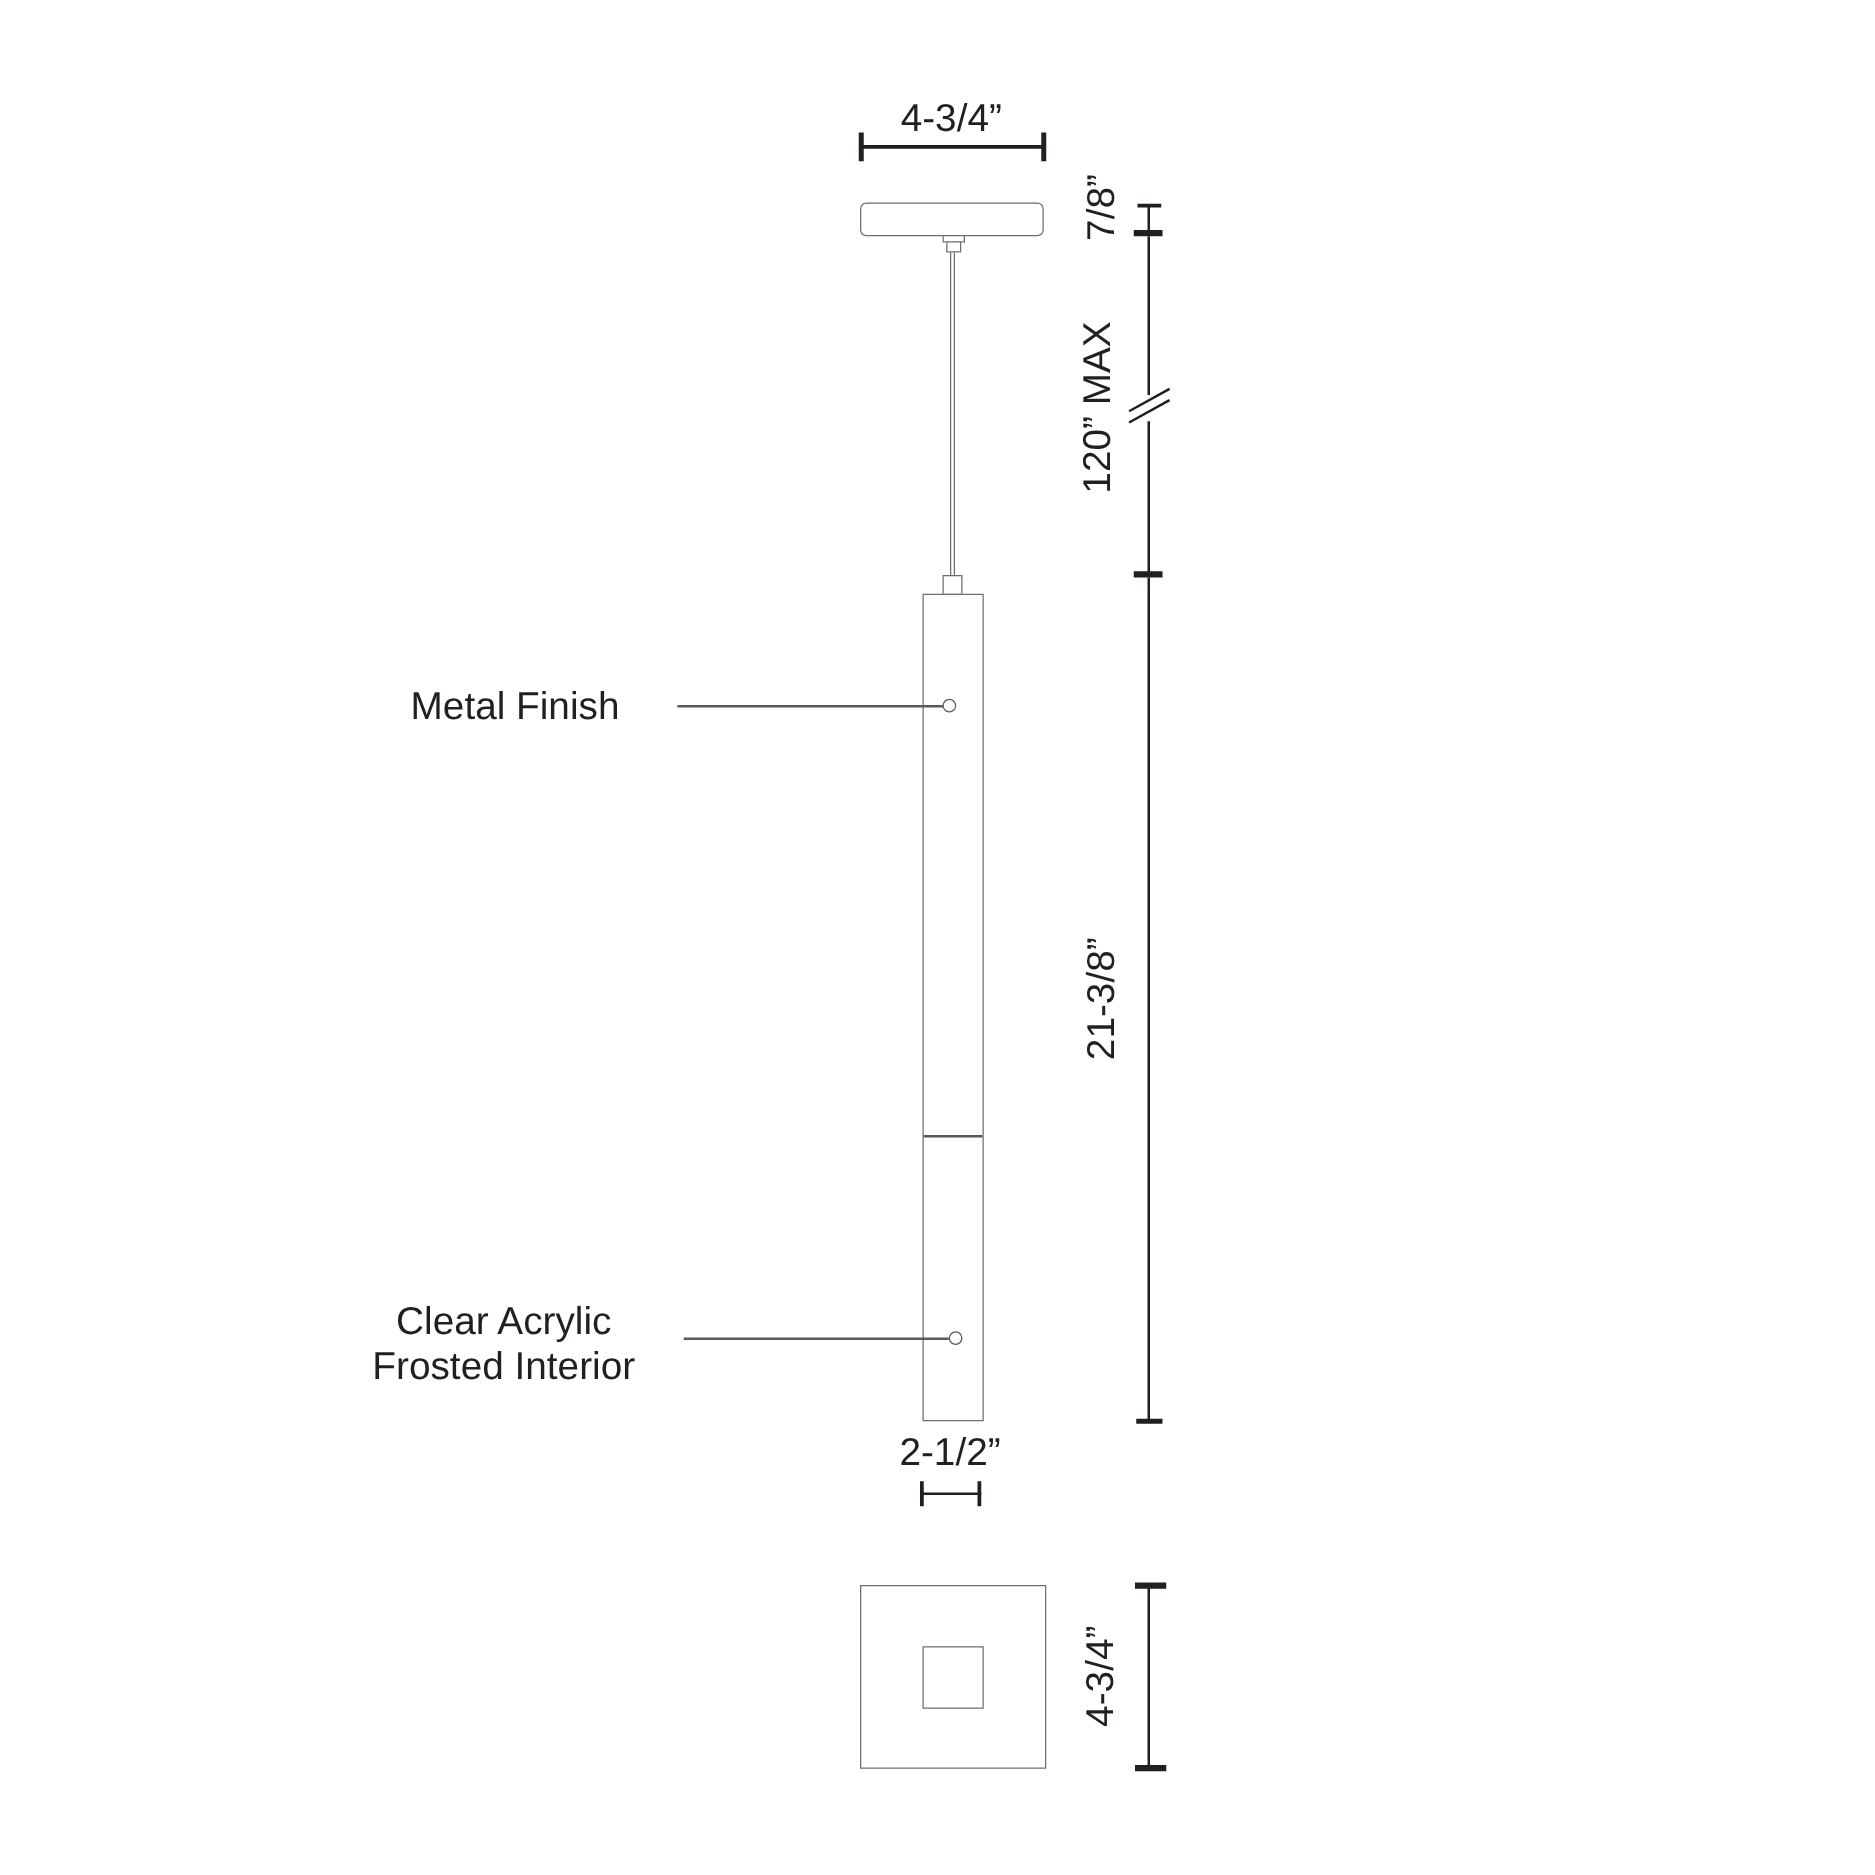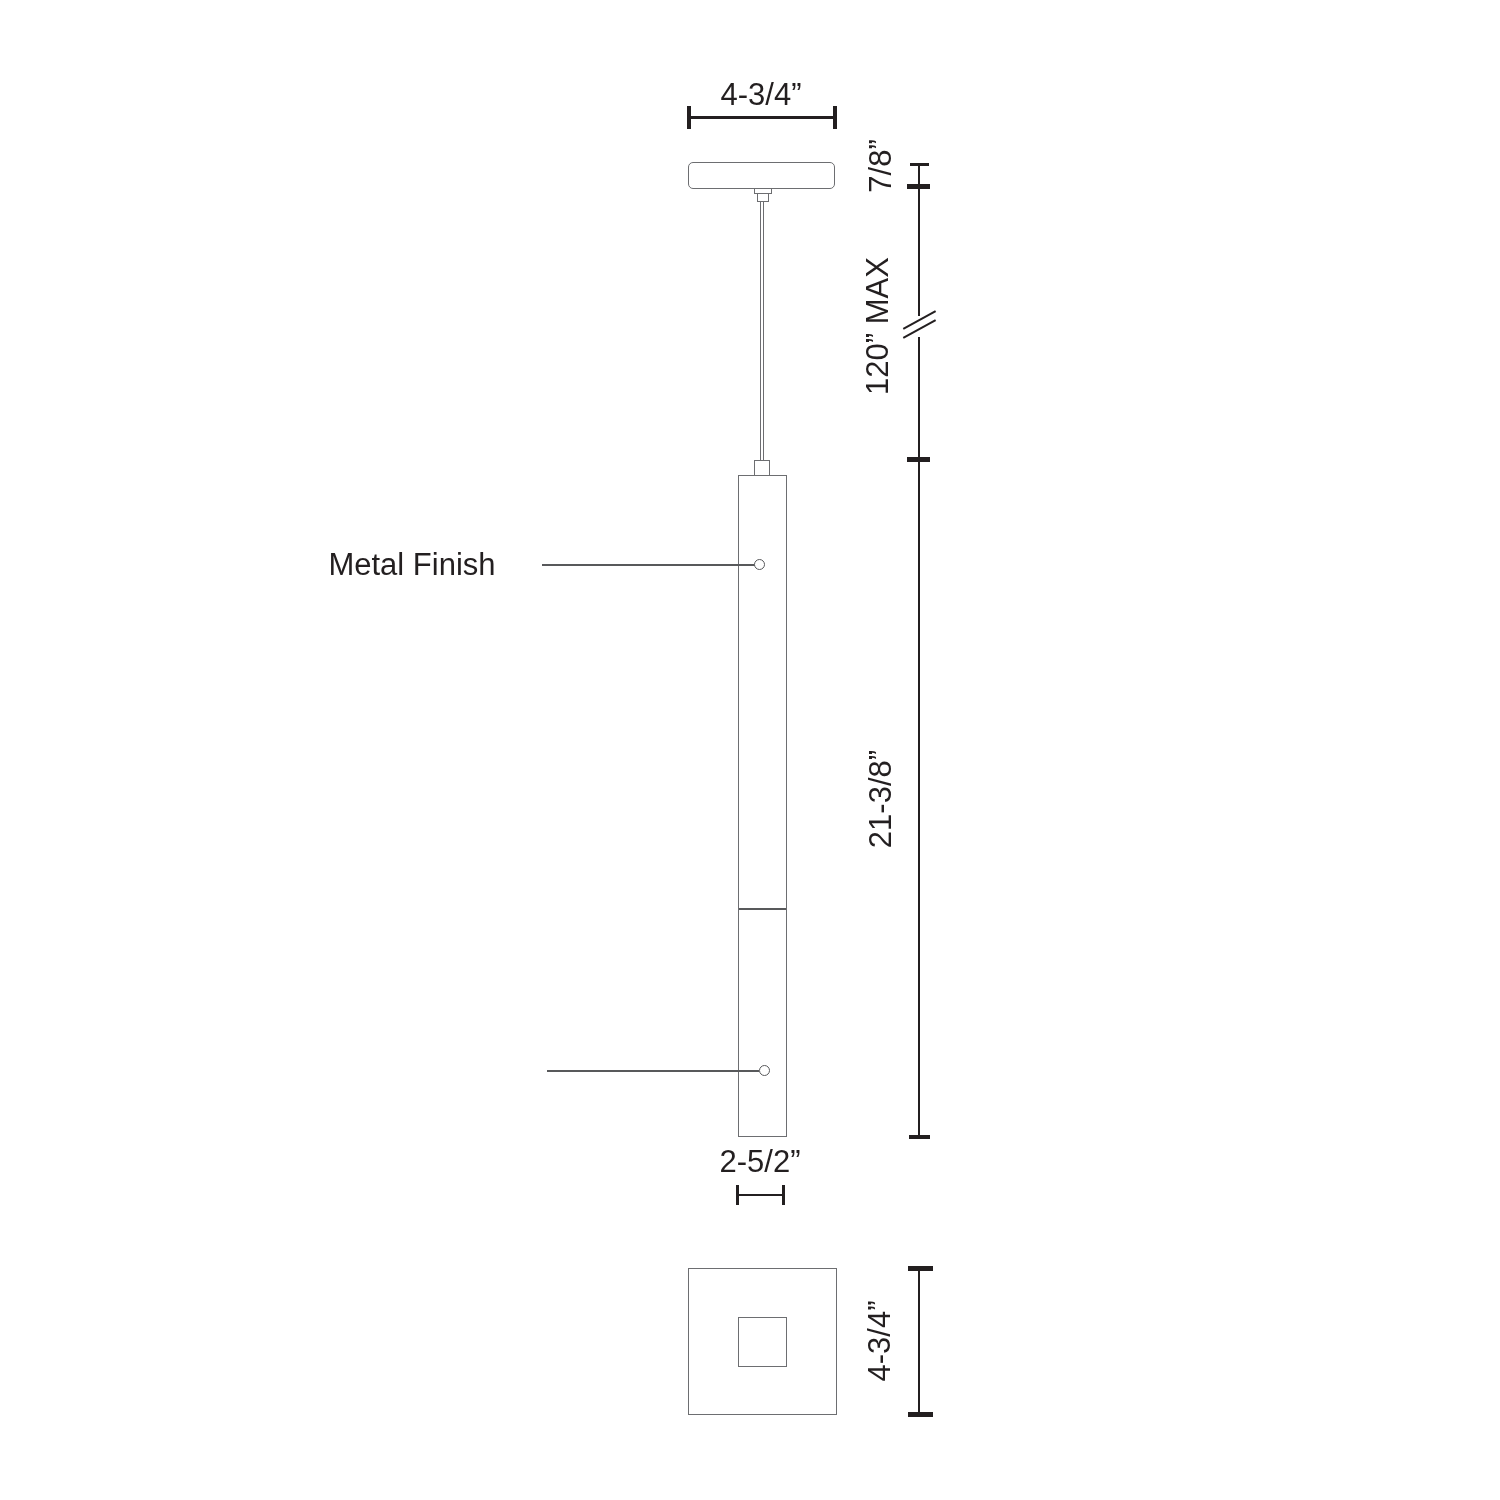--- a/index.html
+++ b/index.html
@@ -57,40 +57,44 @@
   <div class="abs" style="left:748px;top:202px;width:4px;height:259px;border-left:1.3px solid #6d6e71;border-right:1.3px solid #6d6e71;box-sizing:border-box;"></div>
 
   <div class="thinbox" style="left:742px;top:460px;width:16px;height:16px;"></div>
   <div class="fixbox" style="left:726px;top:475px;width:49px;height:662px;"></div>
   <div class="abs" style="left:727px;top:908px;width:47px;height:1.6px;background:#58595b;"></div>
 
   <div class="labeltext" style="left:295px;top:547px;width:210px;">Metal Finish</div>
   <div class="leader" style="left:530px;top:564px;width:213px;height:1.5px;"></div>
   <div class="leaderdot" style="left:742px;top:559px;"></div>
 
+  <div class="labeltext" style="left:278px;top:1039px;width:226px;">
+    <div>Clear Acrylic</div>
+    <div>Frosted Interior</div>
+  </div>
   <div class="leader" style="left:535px;top:1070px;width:212px;height:1.5px;"></div>
   <div class="leaderdot" style="left:747px;top:1065px;"></div>
 
   <div class="bar" style="left:898px;top:163px;width:19px;height:2.6px;"></div>
   <div class="bar" style="left:906px;top:165px;width:2.2px;height:21px;"></div>
   <div class="bar" style="left:895px;top:184px;width:23px;height:5px;"></div>
   <div class="dimtext vtext" style="left:814px;top:148px;width:110px;">7/8”</div>
 
   <div class="bar" style="left:906px;top:189px;width:2.2px;height:127px;"></div>
   <div class="slash" style="left:889px;top:328px;width:37px;height:2.2px;"></div>
   <div class="slash" style="left:889px;top:319px;width:37px;height:2.2px;"></div>
   <div class="bar" style="left:906px;top:337px;width:2.2px;height:122px;"></div>
   <div class="dimtext vtext" style="left:771px;top:308px;width:190px;">120” MAX</div>
 
   <div class="bar" style="left:895px;top:457px;width:23px;height:5px;"></div>
   <div class="bar" style="left:906px;top:462px;width:2.2px;height:675px;"></div>
   <div class="bar" style="left:897px;top:1135px;width:21px;height:4px;"></div>
   <div class="dimtext vtext" style="left:794px;top:781px;width:150px;">21-3/8”</div>
 
-  <div class="dimtext" style="left:660px;top:1144px;width:176px;">2-5/2”</div>
+  <div class="dimtext" style="left:660px;top:1144px;width:176px;">2-1/2”</div>
   <div class="bar" style="left:726px;top:1194px;width:47px;height:2.2px;"></div>
   <div class="bar" style="left:724px;top:1185px;width:3.2px;height:20px;"></div>
   <div class="bar" style="left:770px;top:1185px;width:3.2px;height:20px;"></div>
 
   <div class="fixbox" style="left:676px;top:1268px;width:149px;height:147px;"></div>
   <div class="thinbox" style="left:726px;top:1317px;width:49px;height:50px;"></div>
 
   <div class="bar" style="left:896px;top:1266px;width:25px;height:4.5px;"></div>
   <div class="bar" style="left:906px;top:1268px;width:2.2px;height:147px;"></div>
   <div class="bar" style="left:896px;top:1412px;width:25px;height:4.5px;"></div>

